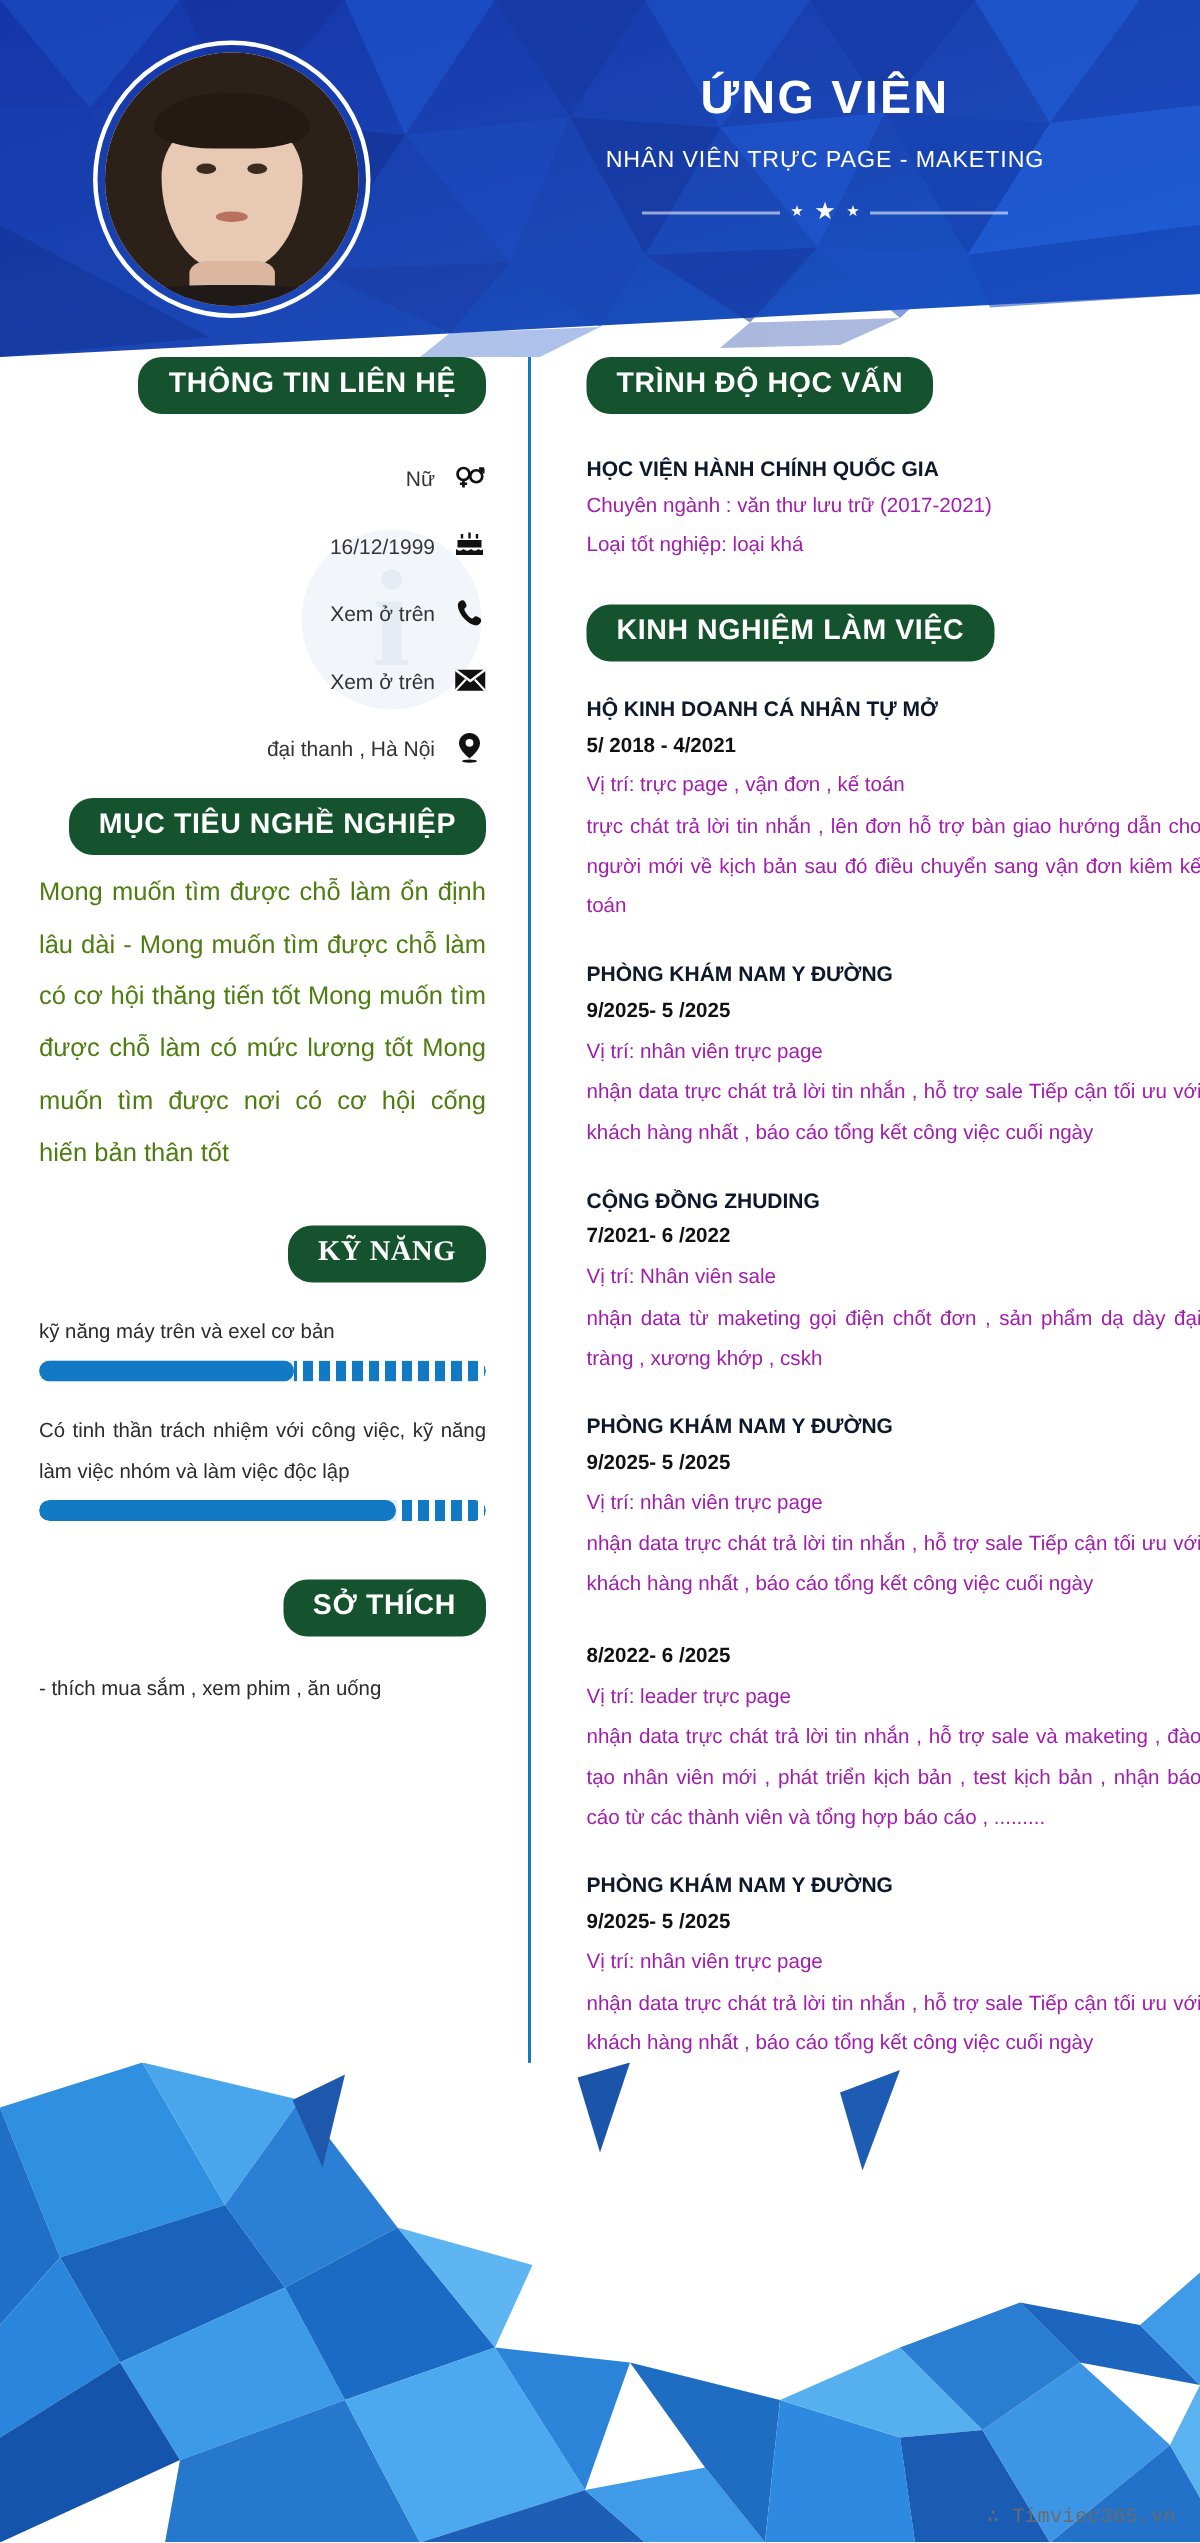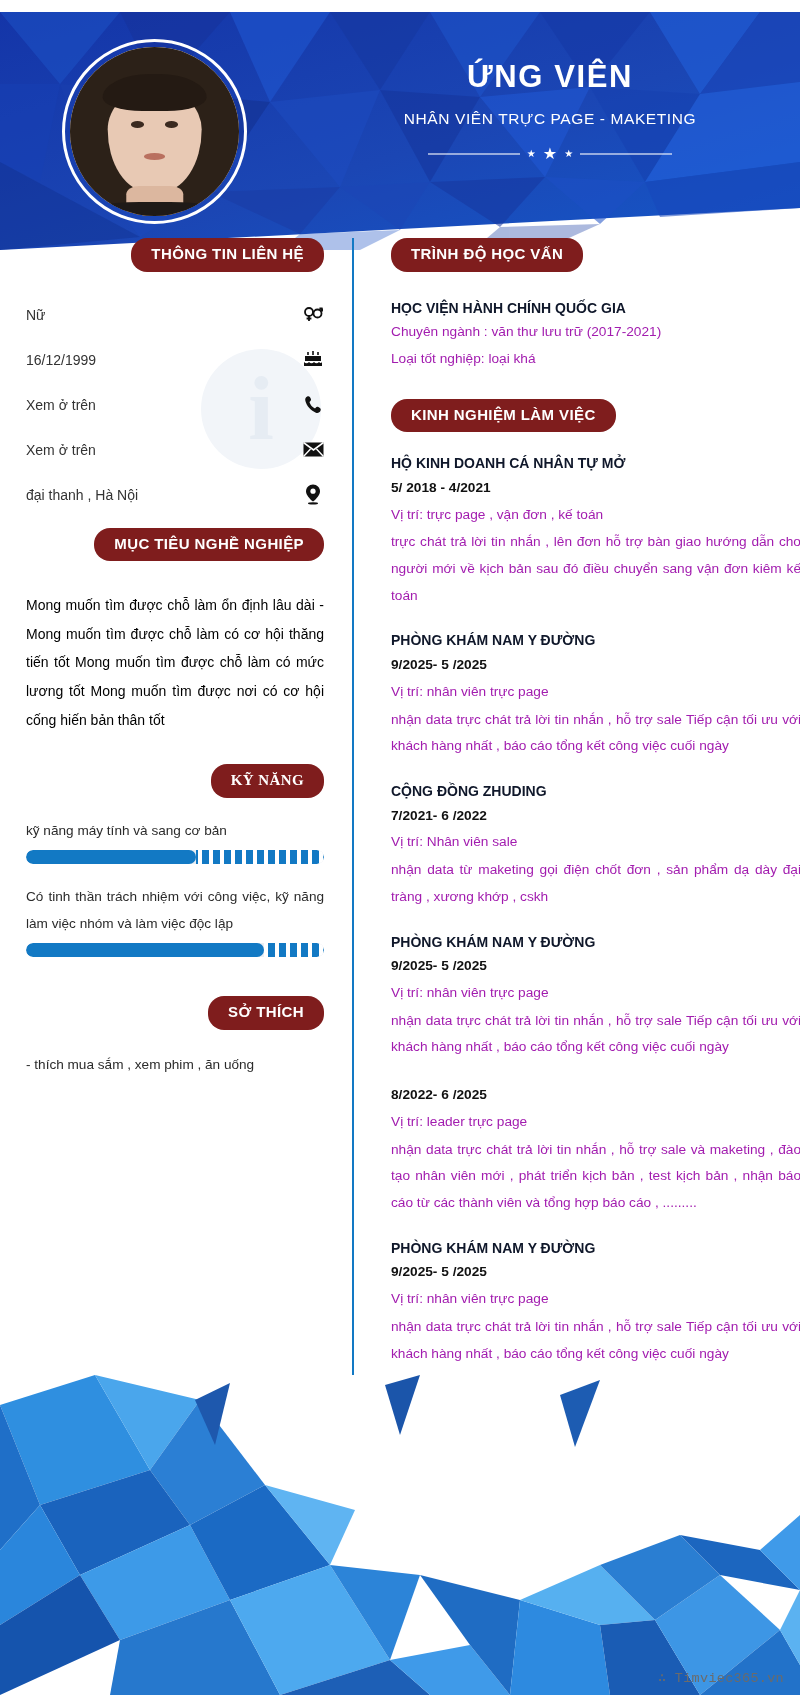--- a/index.html
+++ b/index.html
@@ -17,21 +17,20 @@
     background: #ffffff;
   }
 
   
   .header {
     position: absolute;
     top: 0; left: 0;
     width: 800px;
     height: 238px;
     overflow: hidden;
-    margin-top: 12px;
   }
   .header-bg { position: absolute; inset: 0; }
 
   .header-texts {
     position: absolute;
     left: 340px;
     top: 48px;
     width: 420px;
     text-align: center;
     z-index: 6;
@@ -136,24 +135,24 @@
     position: absolute;
     left: 391px;
     top: 238px;
     width: 430px;
     padding-right: 20px;
   }
 
   
   .pill {
     display: inline-block;
-    background: #7f1d1d;
+    background: #14532d;
     color: #ffffff;
     font-weight: bold;
-    font-size: 15px;
+    font-size: 19px;
     letter-spacing: 0.4px;
     border-radius: 16px;
     padding: 8px 20px 9px 20px;
     white-space: nowrap;
     line-height: 1.1;
   }
   .pill-right-wrap { text-align: right; }
   .pill-left-wrap  { text-align: left; }
 
   
@@ -170,35 +169,35 @@
     font-family: "Liberation Serif", serif;
     text-align: center;
     line-height: 118px;
     z-index: 0;
   }
   .contact-row {
     position: relative;
     z-index: 2;
     display: flex;
     align-items: center;
-    justify-content: space-between;
+    justify-content: flex-end;
     gap: 12px;
     margin-bottom: 21px;
     height: 24px;
   }
   .contact-txt { font-size: 14px; color: #333; }
   .c-ico { width: 22px; display: flex; align-items: center; justify-content: center; color: #111; }
   .c-ico svg { display: block; }
 
   
   .obj-text {
-    margin-top: 30px;
-    font-size: 14px;
+    margin-top: 8px;
+    font-size: 17px;
     line-height: 2.05;
-    color: #000000;
+    color: #4d7c0f;
     text-align: justify;
   }
 
   
   .skill-name {
     font-size: 13.6px;
     color: #2b2b2b;
     line-height: 1.95;
     margin-top: 20px;
     text-align: justify;
@@ -416,21 +415,21 @@
     <div class="pill-right-wrap" style="margin-top:16px;">
       <span class="pill">MỤC TIÊU NGHỀ NGHIỆP</span>
     </div>
     <div class="obj-text">Mong muốn tìm được chỗ làm ổn định lâu dài  -  Mong muốn tìm được chỗ làm có cơ hội thăng tiến tốt  Mong muốn tìm được chỗ làm có mức lương tốt  Mong muốn tìm được nơi có cơ hội cống hiến bản thân tốt</div>
 
     <div class="pill-right-wrap" style="margin-top:30px;font-family:Liberation Serif, serif;">
       <span class="pill">KỸ NĂNG</span>
     </div>
 
     <div>
-      <div class="skill-name">kỹ năng máy tính và sang cơ bản</div>
+      <div class="skill-name">kỹ năng máy trên và exel cơ bản</div>
       <div class="bar">
         <div class="bar-fill" id="sk0fill" style="width: 57%;"></div>
         <div class="bar-dots" id="sk0dots" style="--fill: 57%;"></div>
       </div>
     </div>
 
     <div>
       <div class="skill-name">Có tinh thần trách nhiệm  với công việc, kỹ năng làm việc nhóm và làm việc độc lập</div>
       <div class="bar">
         <div class="bar-fill" id="sk1fill" style="width: 80%;"></div>

